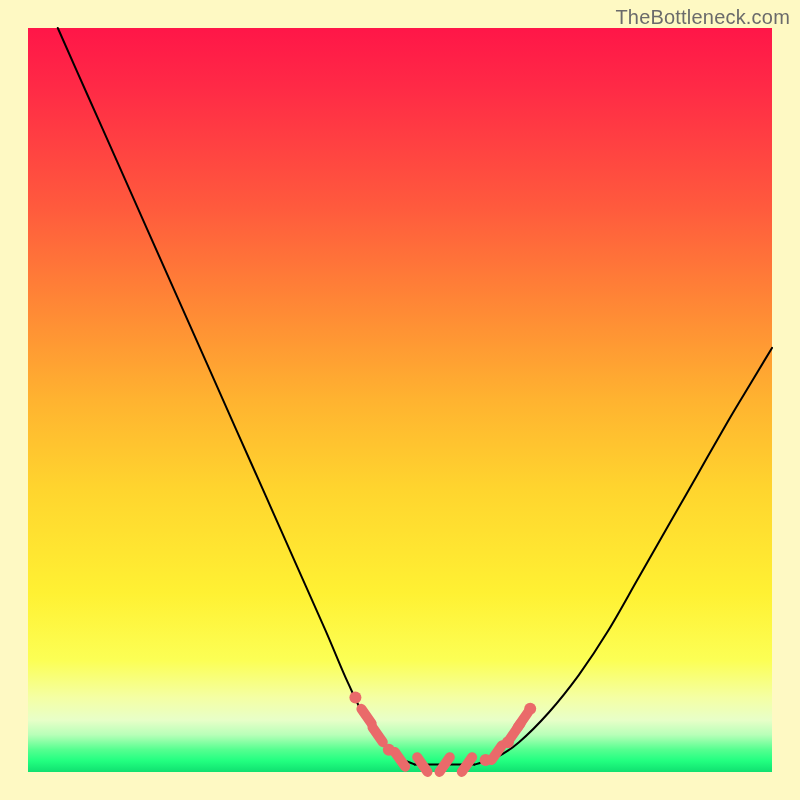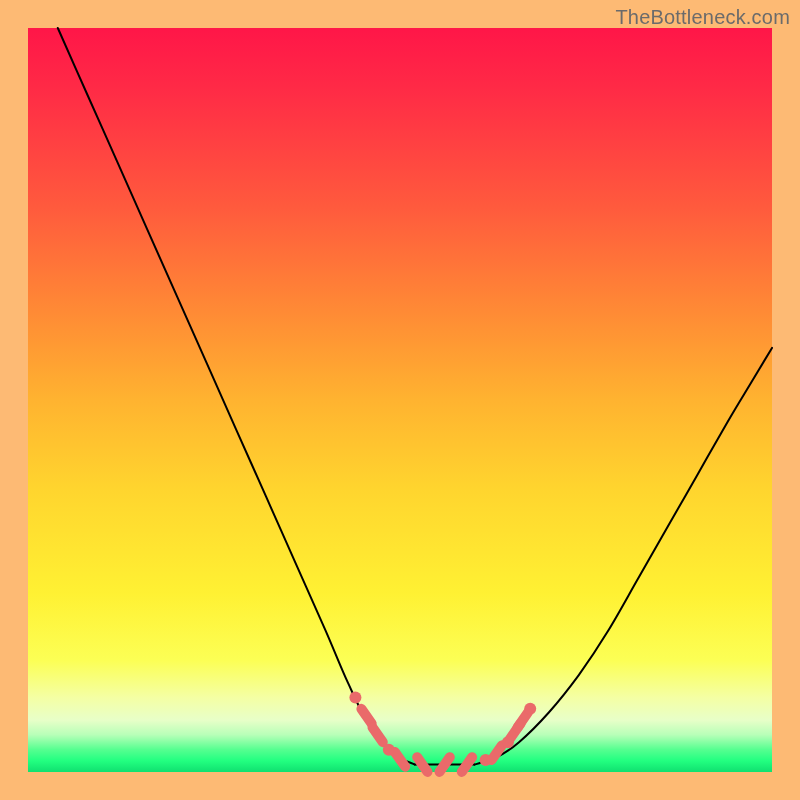--- a/index.html
+++ b/index.html
@@ -10,21 +10,21 @@
     overflow: hidden;
     background: #000;
     font-family: Arial, Helvetica, sans-serif;
   }
   .frame {
     position: absolute;
     left: 0;
     top: 0;
     width: 800px;
     height: 800px;
-    background: #fdba74;
+    background: #fef9c3;
   }
   .plot {
     position: absolute;
     left: 28px;
     top: 28px;
     width: 744px;
     height: 744px;
     
     background: linear-gradient(
       to bottom,

